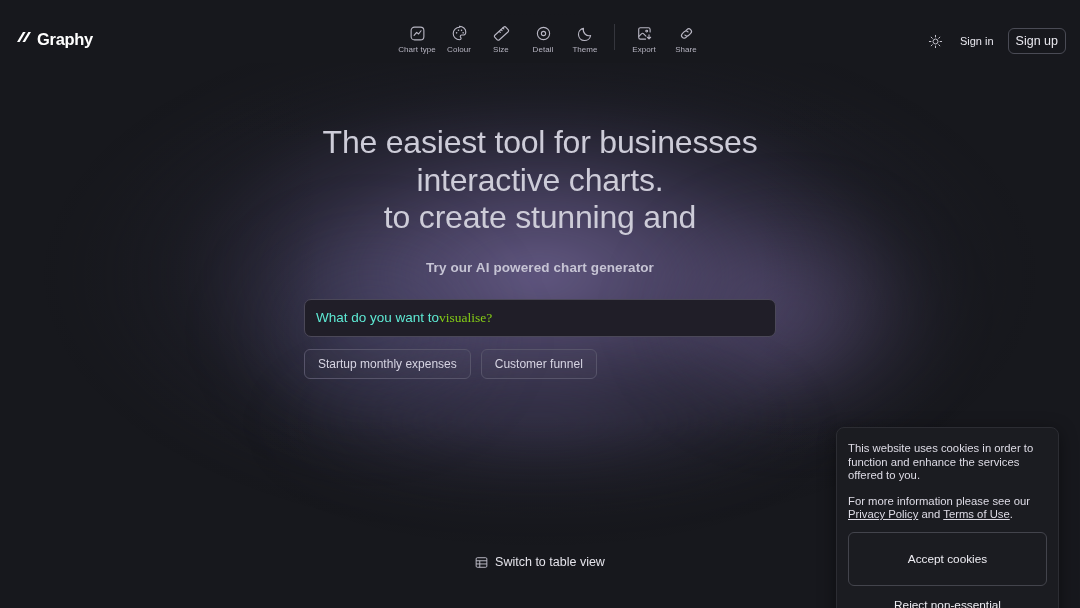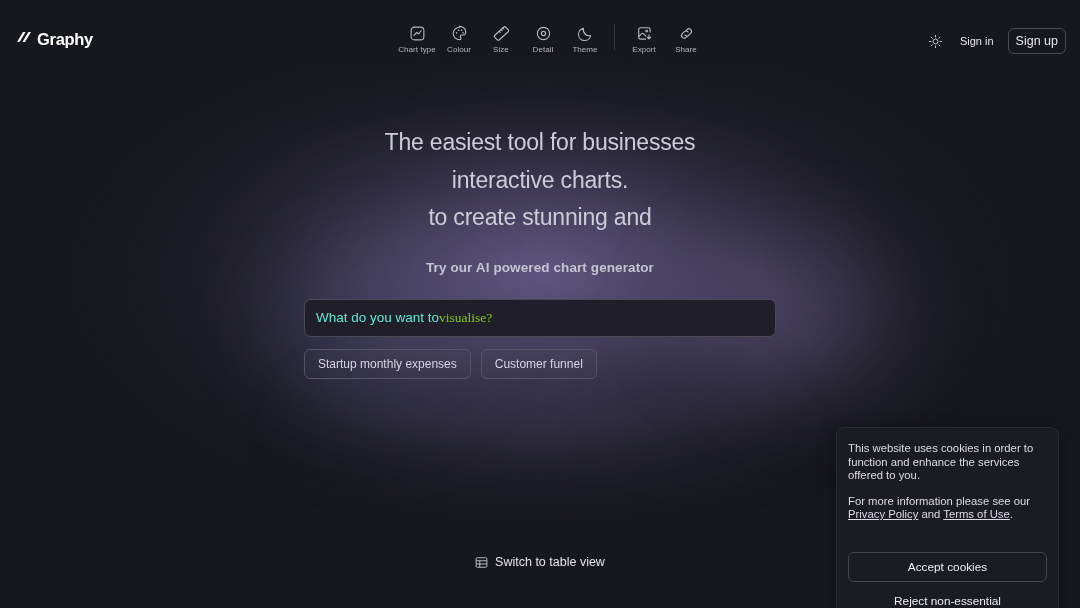--- a/index.html
+++ b/index.html
@@ -191,21 +191,21 @@
     z-index: 10;
     display: flex;
     flex-direction: column;
     align-items: center;
   }
 
   .headline {
     margin-top: 128px;
     width: 640px;
     text-align: center;
-    font-size: 23px;
+    font-size: 32px;
     line-height: 28.5px;
     font-weight: normal;
     color: #cdccd8;
     letter-spacing: -0.2px;
   }
   .headline .hline { display: block; margin-bottom: 9px; }
   .headline .hline:last-child { margin-bottom: 0; }
 
   .subhead {
     margin-top: 28px;
@@ -304,28 +304,28 @@
   }
   .cookie .p2 { margin-top: 12px; }
   .cookie a {
     color: #dedce6;
     text-decoration: underline;
     cursor: pointer;
   }
   .accept-btn {
     display: block;
     width: 100%;
-    margin-top: 30px;
+    margin-top: 10px;
     background: transparent;
     border: 1px solid #43444c;
     border-radius: 6px;
     color: #eeedf3;
     font-family: inherit;
     font-size: 11.8px;
-    padding: 7px 0;
+    padding: 19px 0;
     cursor: pointer;
   }
   .reject-btn {
     display: block;
     width: 100%;
     margin-top: 10px;
     background: transparent;
     border: none;
     color: #eeedf3;
     font-family: inherit;

